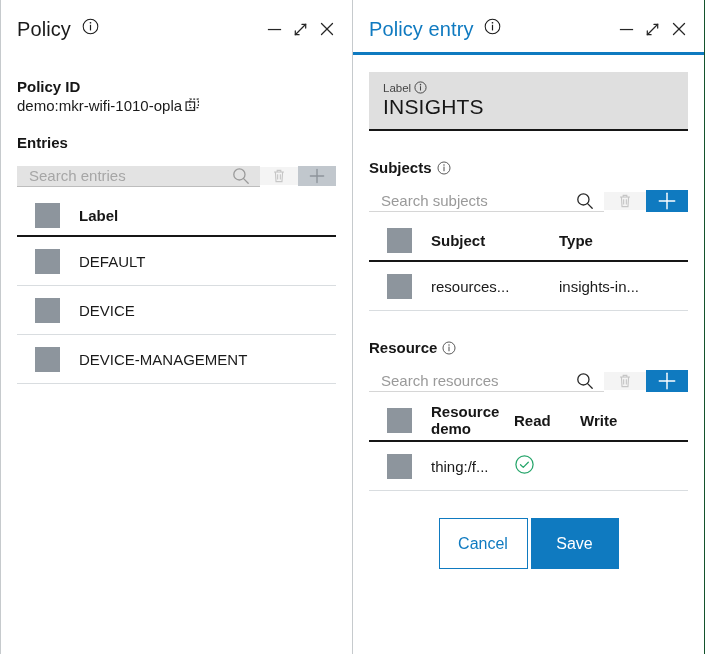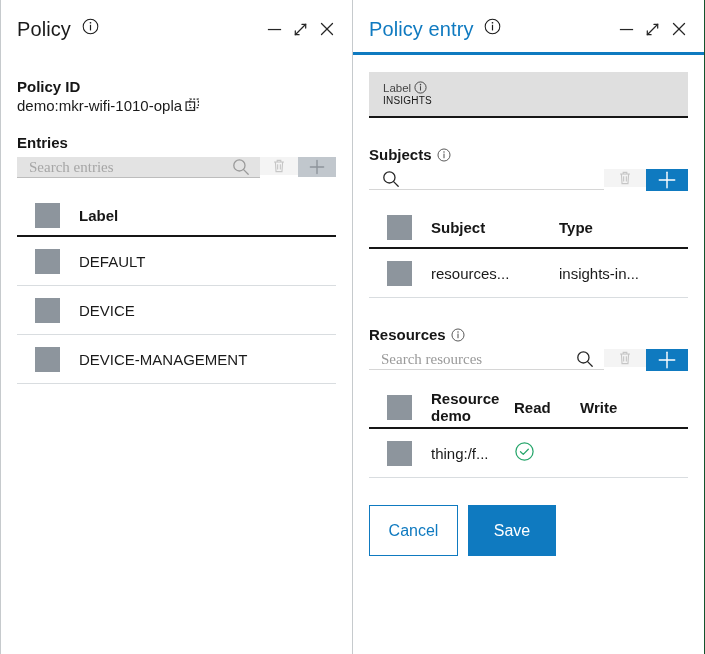--- a/index.html
+++ b/index.html
@@ -91,24 +91,23 @@
     font-size: 15px;
     font-weight: bold;
     color: #161616;
     margin-top: 20px;
     margin-bottom: 6px;
   }
 
   
   .toolbar {
     display: flex;
-    align-items: flex-start;
+    align-items: center;
     height: 38px;
     width: 100%;
-    font-family: Liberation Serif, serif;
   }
   .search-box {
     flex: 1;
     display: flex;
     align-items: center;
     padding: 0 9px 0 12px;
     border-bottom: 1px solid #8d8d8d;
     background: #f4f4f4;
     min-width: 0;
   }
@@ -197,31 +196,31 @@
   }
   .lf-cap {
     font-size: 11.5px;
     color: #454545;
     display: flex;
     align-items: center;
     gap: 3px;
     margin-bottom: 1px;
   }
   .lf-val {
-    font-size: 10px;
+    font-size: 21px;
     color: #161616;
     letter-spacing: .2px;
   }
 
   
   .btn-row {
     display: flex;
-    justify-content: flex-start;
+    justify-content: center;
     margin-top: 27px;
-    gap: 10px;
+    gap: 3px;
   }
   .btn {
     height: 51px;
     min-width: 88px;
     display: flex;
     align-items: center;
     justify-content: center;
     font-size: 16px;
     cursor: default;
   }
@@ -397,20 +396,21 @@
         <svg width="14" height="14" viewBox="0 0 20 20">
             <circle cx="10" cy="10" r="8.6" fill="none" stroke="#555" stroke-width="1.4"></circle>
             <circle cx="10" cy="5.6" r="1.1" fill="#555"></circle>
             <rect x="9.25" y="8" width="1.5" height="6.6" fill="#555"></rect>
           </svg>
       </span>
     </div>
 
     <div class="toolbar toolbar-right">
       <div class="search-box enabled">
+        <span class="search-ph">Search subjects</span>
         <span class="ico">
           <svg width="20" height="20" viewBox="0 0 20 20" fill="none" stroke="#262626" stroke-width="1.3">
               <circle cx="8.4" cy="8.4" r="5.6"></circle>
               <line x1="12.6" y1="12.6" x2="17.2" y2="17.2" stroke-linecap="round"></line>
             </svg>
         </span>
       </div>
       <div class="tb-btn trash-disabled">
         <svg width="18" height="18" viewBox="0 0 20 20" fill="none" stroke="#c6c6c6" stroke-width="1.25">
           <path d="M4.6 5.6h10.8"></path>
@@ -435,21 +435,21 @@
         <span class="cell hd c-type">Type</span>
       </div>
       <div class="tbl-row">
         <span class="sq"></span>
         <span class="cell c-subject">resources...</span>
         <span class="cell c-type">insights-in...</span>
       </div>
     </div>
 
     <div class="group-label">
-      <span>Resources</span>
+      <span>Resource</span>
       <span class="ico">
         <svg width="14" height="14" viewBox="0 0 20 20">
             <circle cx="10" cy="10" r="8.6" fill="none" stroke="#555" stroke-width="1.4"></circle>
             <circle cx="10" cy="5.6" r="1.1" fill="#555"></circle>
             <rect x="9.25" y="8" width="1.5" height="6.6" fill="#555"></rect>
           </svg>
       </span>
     </div>
 
     <div class="toolbar toolbar-right">

